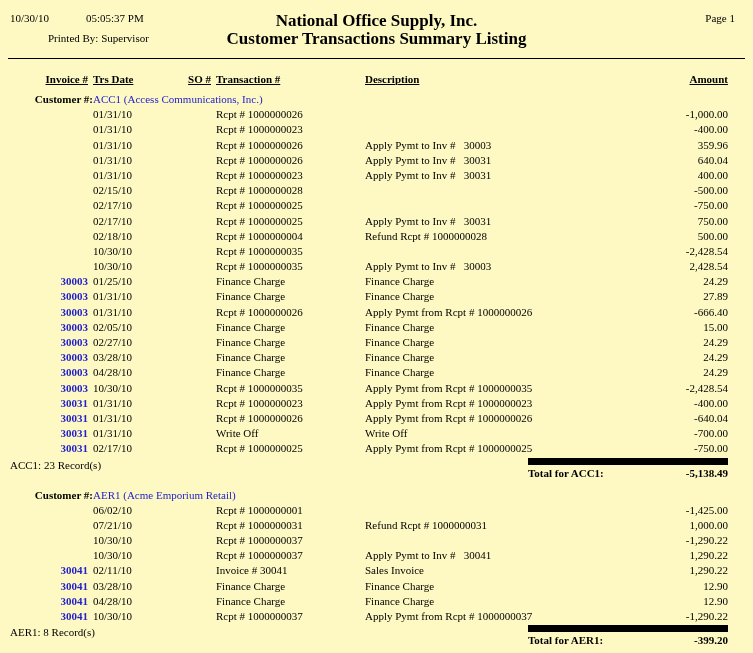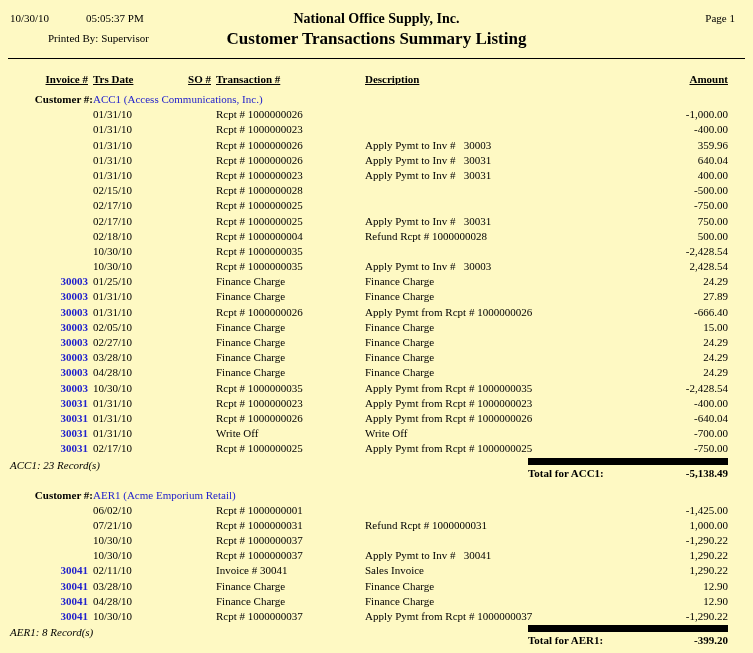--- a/index.html
+++ b/index.html
@@ -7,21 +7,21 @@
   :root { --link-blue:#2222cc; }
   .page {
     position:relative; width:753px; height:653px; background:#fef9c3;
     font-family:"Liberation Serif", serif; font-size:11px; color:#000;
     overflow:hidden;
   }
   
   .hdr { position:absolute; left:10px; right:10px; top:10px; height:46px; }
   .hdr-date   { position:absolute; left:0;   top:2px; }
   .hdr-time   { position:absolute; left:76px; top:2px; }
-  .hdr-company{ position:absolute; left:0; right:0; top:1px; text-align:center; font-weight:bold; font-size:14px; }
+  .hdr-company{ position:absolute; left:0; right:0; top:1px; text-align:center; font-weight:bold; font-size:17px; }
   .hdr-page   { position:absolute; right:8px; top:2px; }
   .hdr-printedby { position:absolute; left:0; top:22px;margin-left:38px; }
   .hdr-title  { position:absolute; left:0; right:0; top:19px; text-align:center; font-weight:bold; font-size:17px; }
   .rule { position:absolute; left:8px; right:8px; top:58px; border-top:1px solid #000; }
 
   
   .content { position:absolute; left:10px; right:25px; top:72px; }
   .grid {
     display:grid;
     grid-template-columns:78px 72px 51px 154px 243px 1fr;
@@ -39,21 +39,21 @@
   .c-trn  { padding-left:5px; }
   .c-desc { white-space:pre; overflow:visible; }
   .c-amt  { text-align:right; }
 
   .group { margin-bottom:13px; }
   .customer-row { display:flex; height:15.2px; line-height:15.2px; }
   .cust-label { width:83px; padding-left:4px; font-weight:bold;text-align:right; }
   .cust-link  { color:var(--link-blue); text-decoration:none; cursor:pointer; }
 
   .total-row { display:flex; justify-content:space-between; align-items:flex-start; height:17px; margin-top:1px; }
-  .summary { font-style:italic; line-height:15px; }
+  .summary { line-height:15px; }
   .total-right {
     width:200px; border-top:7px solid #000000;
     display:flex; justify-content:space-between;
     font-weight:bold; line-height:15px; padding-top:1px;
   }
 </style>
 </head>
 <body>
 
 <div class="page">

